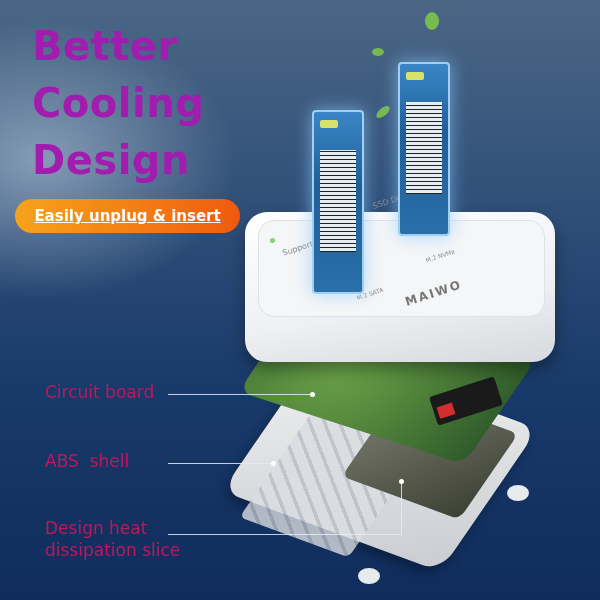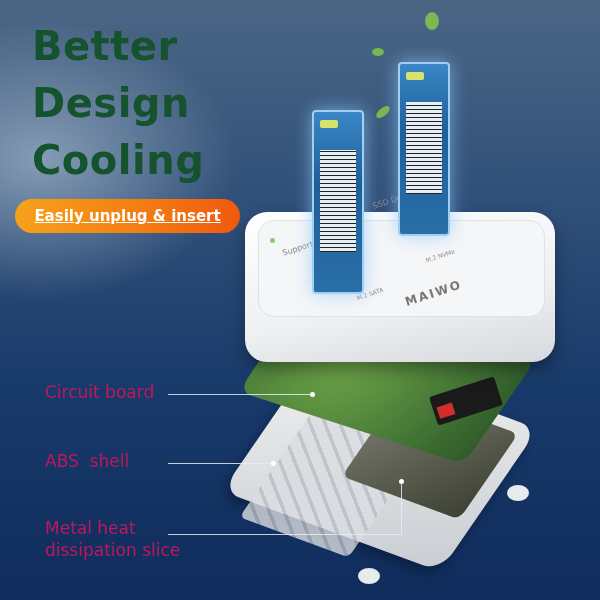--- a/index.html
+++ b/index.html
@@ -2,21 +2,21 @@
 <html><head>
 <meta charset="utf-8">
 <style>
   html,body{margin:0;padding:0;}
   body{width:600px;height:600px;overflow:hidden;position:relative;
     font-family:"DejaVu Sans","Liberation Sans",sans-serif;}
   .bg{position:absolute;inset:0;
     background:
       radial-gradient(ellipse 280px 200px at 40px 160px, rgba(200,215,230,0.55), rgba(200,215,230,0) 70%),
       linear-gradient(180deg,#4b6685 0%,#2f4f78 35%,#183a6a 65%,#0f2c5c 100%);}
-  .headline{position:absolute;left:32px;top:18px;color:#14532d;font-weight:bold;
+  .headline{position:absolute;left:32px;top:18px;color:#a21caf;font-weight:bold;
     font-size:40px;line-height:57px;letter-spacing:0.5px;}
   .pill{position:absolute;left:15px;top:199px;width:225px;height:34px;border-radius:17px;
     background:linear-gradient(90deg,#f6a21b 0%,#f37a12 60%,#ef5a10 100%);
     color:#fff;font-weight:bold;font-size:15px;line-height:34px;text-align:center;text-decoration:underline;}
   .callout{position:absolute;color:#be185d;font-size:17px;line-height:22px;}
   .line{position:absolute;height:1px;background:rgba(230,235,245,0.85);}
   .vline{position:absolute;width:1px;background:rgba(230,235,245,0.85);}
   .dot{position:absolute;width:5px;height:5px;border-radius:50%;background:#fff;}
   
   .shell{position:absolute;left:250px;top:385px;width:260px;height:150px;
@@ -53,22 +53,22 @@
   .leaf{position:absolute;width:12px;height:8px;border-radius:50%;background:#7dc24a;opacity:0.9;}
   .foot{position:absolute;width:22px;height:16px;border-radius:50%;background:#e8ebee;}
 </style>
 </head>
 <body>
 
 <div class="bg"></div>
 
 <div class="headline">
   <div>Better</div>
+  <div>Cooling</div>
   <div>Design</div>
-  <div>Cooling</div>
 </div>
 
 <div class="pill">Easily unplug &amp; insert</div>
 
 <div class="leaf" style="left:425px;top:12px;width:14px;height:18px;"></div>
 <div class="leaf" style="left:372px;top:48px;"></div>
 <div class="leaf" style="left:312px;top:116px;"></div>
 <div class="leaf" style="left:375px;top:108px;transform:rotate(-40deg);width:16px;"></div>
 <div class="leaf" style="left:420px;top:106px;width:28px;height:18px;"></div>
 
@@ -103,18 +103,18 @@
 
 <div class="callout" style="left:45px;top:381px;">Circuit board</div>
 <div class="line" style="left:168px;top:394px;width:145px;"></div>
 <div class="dot" style="left:310px;top:392px;"></div>
 
 <div class="callout" style="left:45px;top:450px;white-space:pre;">ABS  shell</div>
 <div class="line" style="left:168px;top:463px;width:105px;"></div>
 <div class="dot" style="left:271px;top:461px;"></div>
 
 <div class="callout" style="left:45px;top:517px;">
-  <div>Metal heat</div>
+  <div>Design heat</div>
   <div>dissipation slice</div>
 </div>
 <div class="line" style="left:168px;top:534px;width:234px;"></div>
 <div class="vline" style="left:401px;top:482px;height:52px;"></div>
 <div class="dot" style="left:399px;top:479px;"></div>
 
 </body></html>

